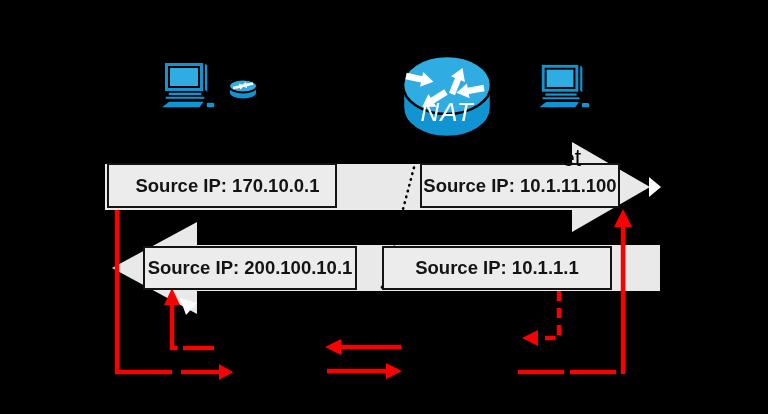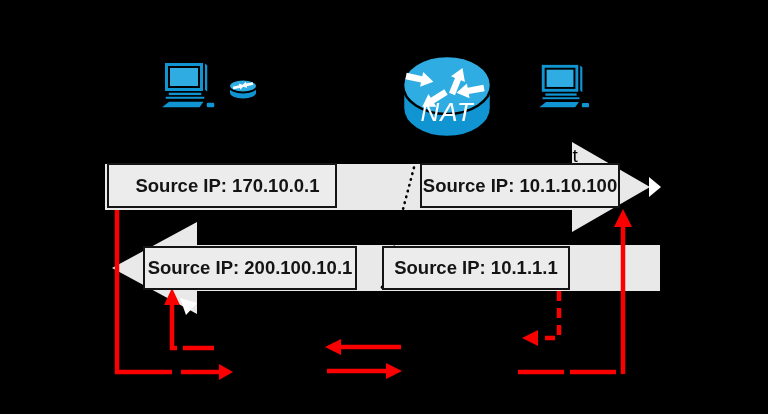--- a/index.html
+++ b/index.html
@@ -26,21 +26,21 @@
     background:var(--box-gray,#ececec);
     border:2.5px solid #141414;box-sizing:border-box;
     color:#141414;font-weight:bold;font-size:18.5px;white-space:nowrap;
   }
   .natlabel{
     position:absolute;left:402px;top:97px;width:90px;text-align:center;
     color:var(--nat-label-white,#fff);font-size:26px;letter-spacing:1px;font-style:italic;
   }
   .fragment{
     position:absolute;left:562px;top:145px;
-    color:#000;font-weight:normal;font-size:19px;
+    color:#000;font-weight:normal;font-size:23px;
   }
 </style>
 </head>
 <body>
 
 <div class="stage">
 
   <svg width="768" height="414" viewBox="0 0 768 414">
     <defs>
 
@@ -123,22 +123,22 @@
 
     <g>
       <line x1="518" y1="372" x2="623" y2="372" class="rl" stroke-dasharray="46 6"></line>
       <line x1="623" y1="374" x2="623" y2="224" class="rl"></line>
       <polygon points="614,227 623,209 632,227" class="f-red"></polygon>
     </g>
   </svg>
 
   <div class="ipbox" style="left:107px;top:163px;width:230px;height:45px;padding-left:11px;">Source IP: 170.10.0.1</div>
 
-  <div class="ipbox" style="left:420px;top:163px;width:200px;height:45px;">Source IP: 10.1.10.100</div>
+  <div class="ipbox" style="left:420px;top:163px;width:200px;height:45px;">Source IP: 10.1.11.100</div>
 
   <div class="ipbox" style="left:143px;top:246px;width:214px;height:44px;">Source IP: 200.100.10.1</div>
 
-  <div class="ipbox" style="left:382px;top:246px;width:188px;height:44px;text-align:right;">Source IP: 10.1.1.1</div>
+  <div class="ipbox" style="left:382px;top:246px;width:230px;height:44px;text-align:right;">Source IP: 10.1.1.1</div>
 
   <div class="fragment">et</div>
 
   <div class="natlabel">NAT</div>
 </div>
 
 </body></html>

